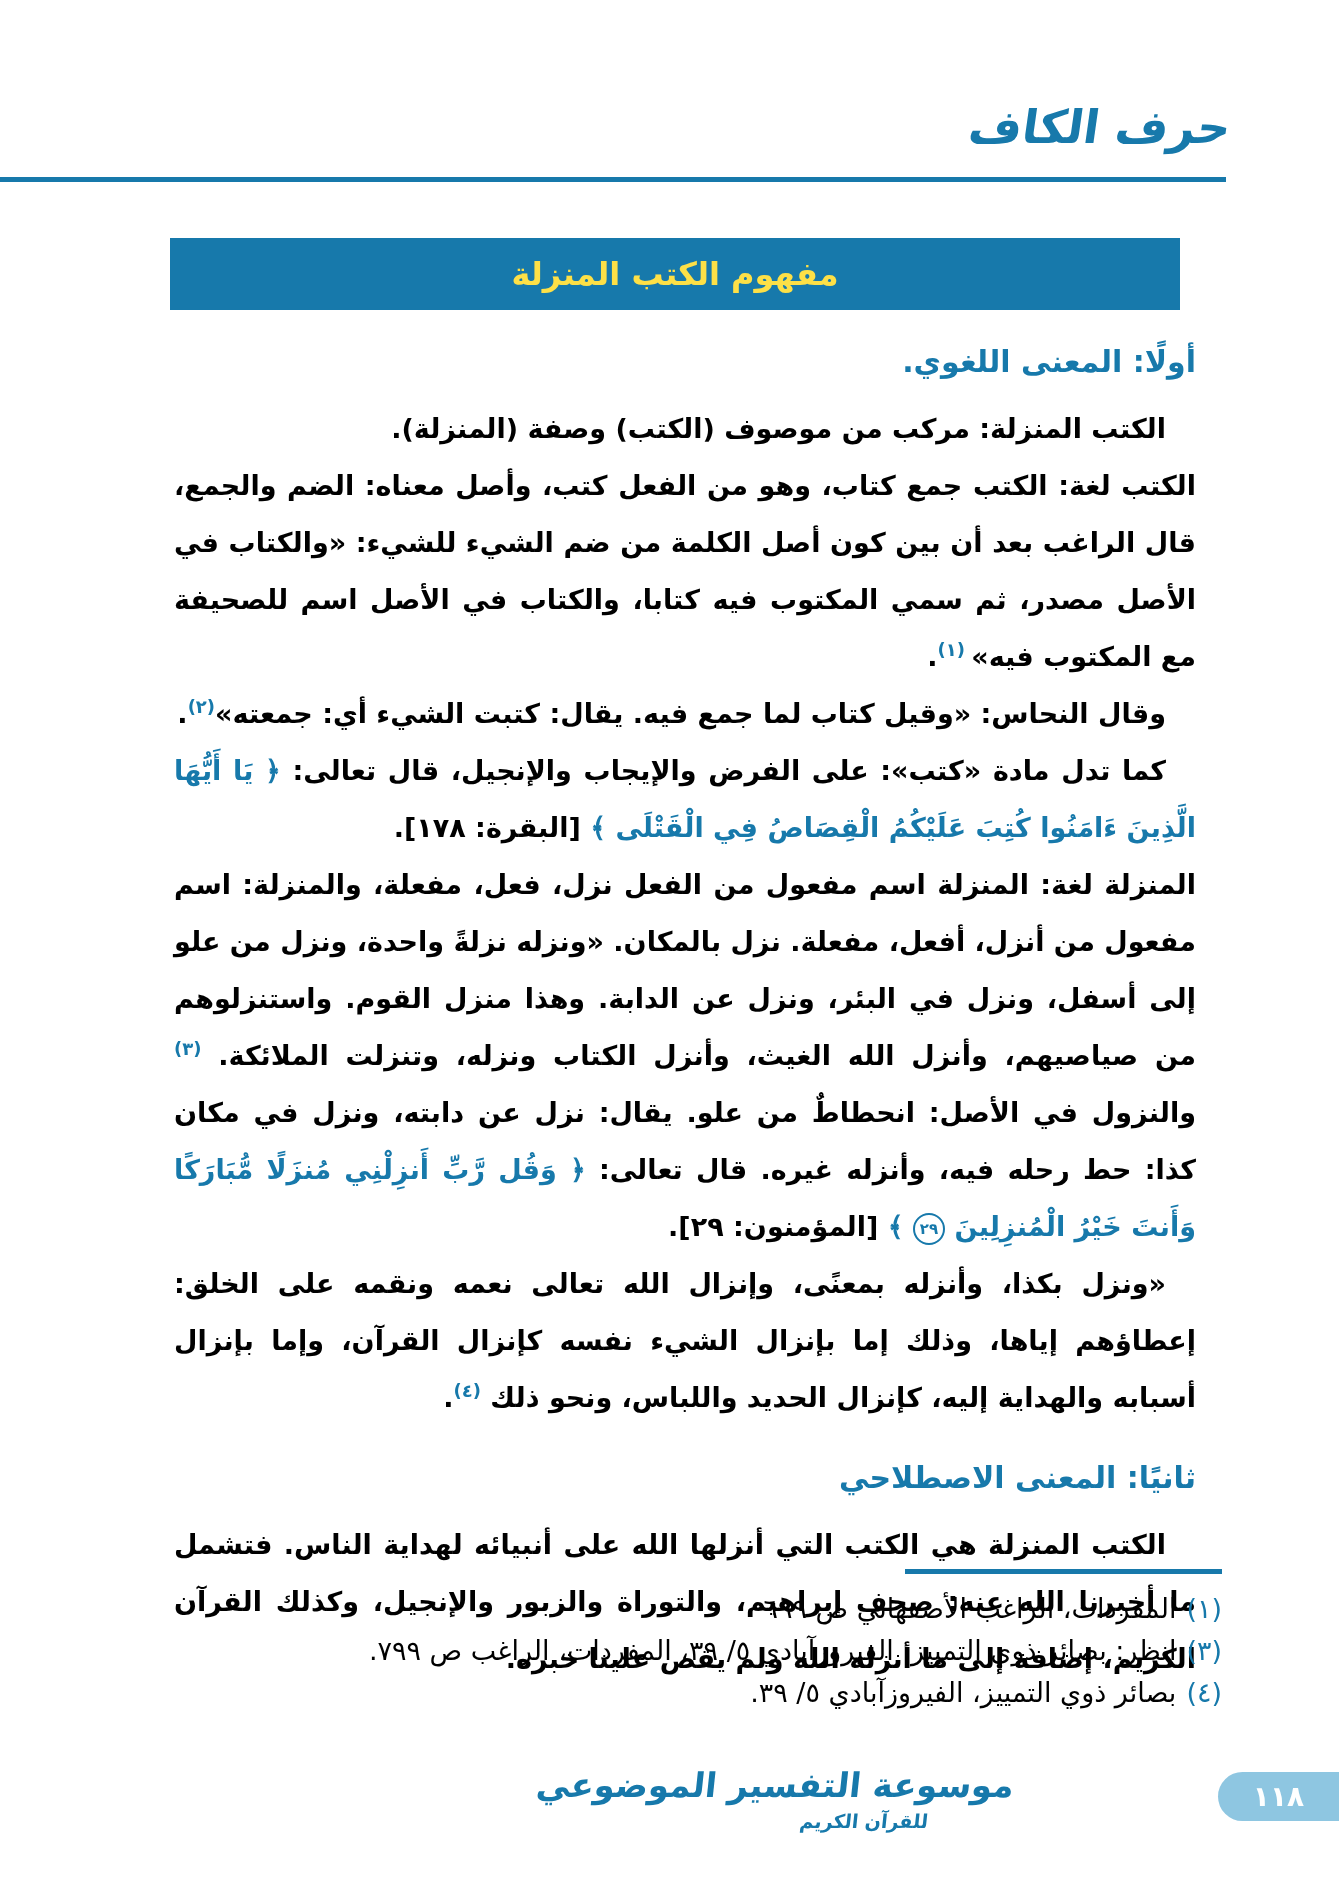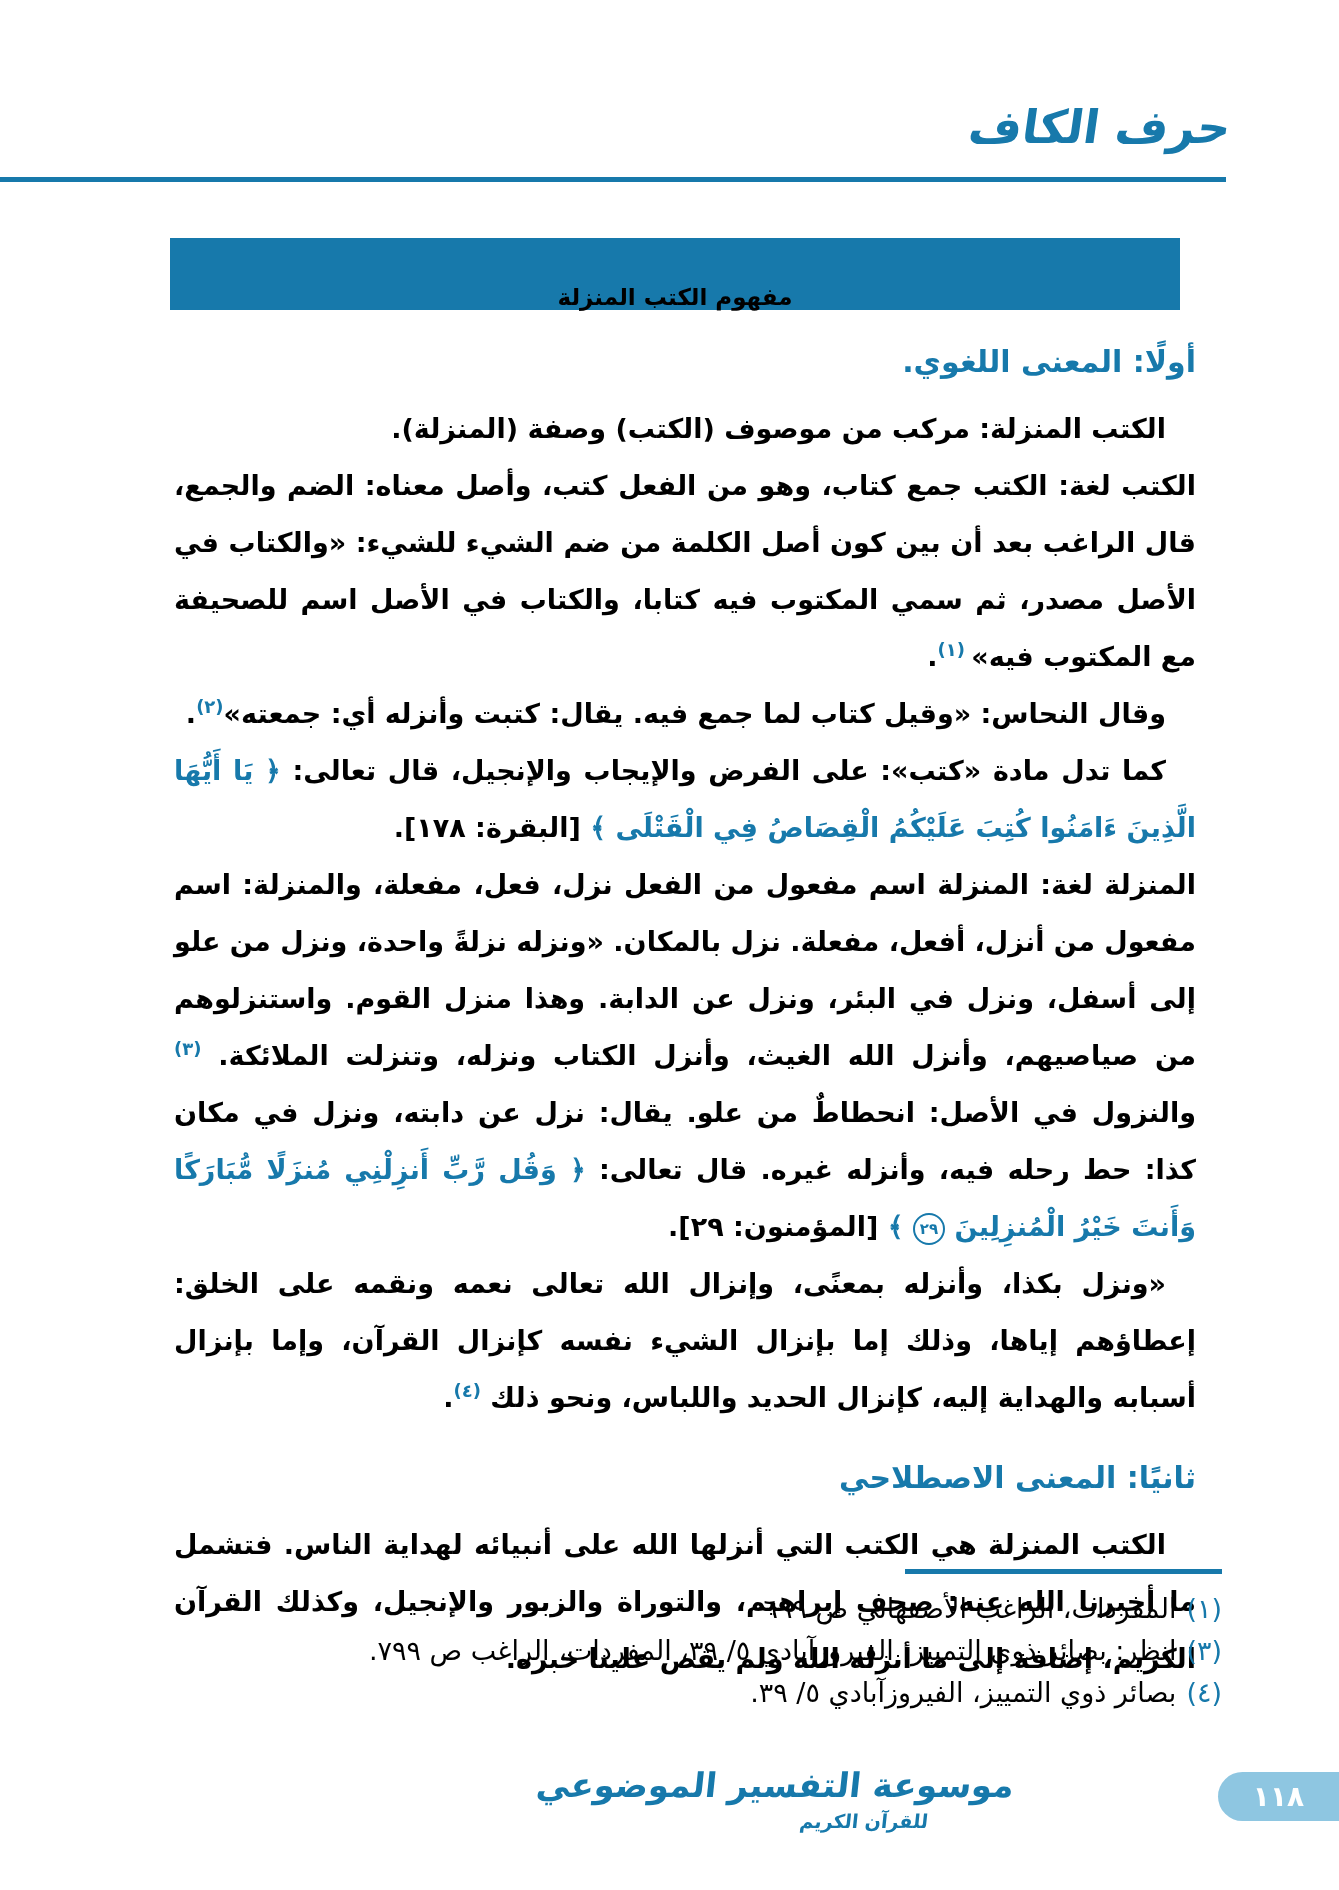--- a/index.html
+++ b/index.html
@@ -15,23 +15,23 @@
     color:var(--blue); font-size:46px; font-weight:bold;
     transform:skewX(-8deg); letter-spacing:-2px; white-space:nowrap;
   }
   .header-rule{
     position:absolute; top:177px; left:0; width:1226px; height:5px;
     background:var(--blue);
   }
   
   .title-bar{
     position:absolute; top:238px; left:170px; width:1010px; height:72px;
-    background:var(--blue); color:#000000; display:flex;
-    align-items:flex-end; justify-content:center;
-    font-size:23px; font-weight:bold;
+    background:var(--blue); color:#fde047; display:flex;
+    align-items:center; justify-content:center;
+    font-size:32px; font-weight:bold;
   }
   
   .content{
     position:absolute; top:332px; right:143px; width:1022px;
     color:#000; font-size:27px; font-weight:bold; line-height:57px;
     text-align:justify;
   }
   .sec-heading{
     color:var(--blue); font-size:30px; font-weight:bold;
     margin:0 0 8px 0; line-height:60px; text-align:right;
@@ -92,21 +92,21 @@
 
 <div class="title-bar">
   <span>مفهوم الكتب المنزلة</span>
 </div>
 
 <div class="content">
   <h2 class="sec-heading">أولًا: المعنى اللغوي.</h2>
   <div>
       <p class="para indent"><span class="seg">الكتب المنزلة: مركب من موصوف (الكتب) وصفة (المنزلة).</span></p>
       <p class="para"><span class="seg">الكتب لغة: الكتب جمع كتاب، وهو من الفعل كتب، وأصل معناه: الضم والجمع، قال الراغب بعد أن بين كون أصل الكلمة من ضم الشيء للشيء: «والكتاب في الأصل مصدر، ثم سمي المكتوب فيه كتابا، والكتاب في الأصل اسم للصحيفة مع المكتوب فيه»</span><span class="fnref"> (١)</span><span class="seg">.</span></p>
-      <p class="para indent"><span class="seg">وقال النحاس: «وقيل كتاب لما جمع فيه. يقال: كتبت وأنزله أي: جمعته»</span><span class="fnref">(٢)</span><span class="seg">.</span></p>
+      <p class="para indent"><span class="seg">وقال النحاس: «وقيل كتاب لما جمع فيه. يقال: كتبت الشيء أي: جمعته»</span><span class="fnref">(٢)</span><span class="seg">.</span></p>
       <p class="para indent"><span class="seg">كما تدل مادة «كتب»: على الفرض والإيجاب والإنجيل، قال تعالى: </span><span class="quran">﴿ يَا أَيُّهَا الَّذِينَ ءَامَنُوا كُتِبَ عَلَيْكُمُ الْقِصَاصُ فِي الْقَتْلَى ﴾</span><span class="seg"> [البقرة: ١٧٨].</span></p>
       <p class="para"><span class="seg">المنزلة لغة: المنزلة اسم مفعول من الفعل نزل، فعل، مفعلة، والمنزلة: اسم مفعول من أنزل، أفعل، مفعلة. نزل بالمكان. «ونزله نزلةً واحدة، ونزل من علو إلى أسفل، ونزل في البئر، ونزل عن الدابة. وهذا منزل القوم. واستنزلوهم من صياصيهم، وأنزل الله الغيث، وأنزل الكتاب ونزله، وتنزلت الملائكة. </span><span class="fnref">(٣)</span><span class="seg"> والنزول في الأصل: انحطاطٌ من علو. يقال: نزل عن دابته، ونزل في مكان كذا: حط رحله فيه، وأنزله غيره. قال تعالى: </span><span class="quran">﴿ وَقُل رَّبِّ أَنزِلْنِي مُنزَلًا مُّبَارَكًا وَأَنتَ خَيْرُ الْمُنزِلِينَ </span><span class="ayah-num">٢٩</span><span class="quran"> ﴾</span><span class="seg"> [المؤمنون: ٢٩].</span></p>
       <p class="para indent"><span class="seg">«ونزل بكذا، وأنزله بمعنًى، وإنزال الله تعالى نعمه ونقمه على الخلق: إعطاؤهم إياها، وذلك إما بإنزال الشيء نفسه كإنزال القرآن، وإما بإنزال أسبابه والهداية إليه، كإنزال الحديد واللباس، ونحو ذلك </span><span class="fnref">(٤)</span><span class="seg">.</span></p>
     </div>
 
   <h2 class="sec-heading second">ثانيًا: المعنى الاصطلاحي</h2>
   <div>
       <p class="para indent"><span class="seg">الكتب المنزلة هي الكتب التي أنزلها الله على أنبيائه لهداية الناس. فتشمل ما أخبرنا الله عنه: صحف إبراهيم، والتوراة والزبور والإنجيل، وكذلك القرآن الكريم، إضافة إلى ما أنزله الله ولم يقص علينا خبره.</span></p>
     </div>
 </div>

